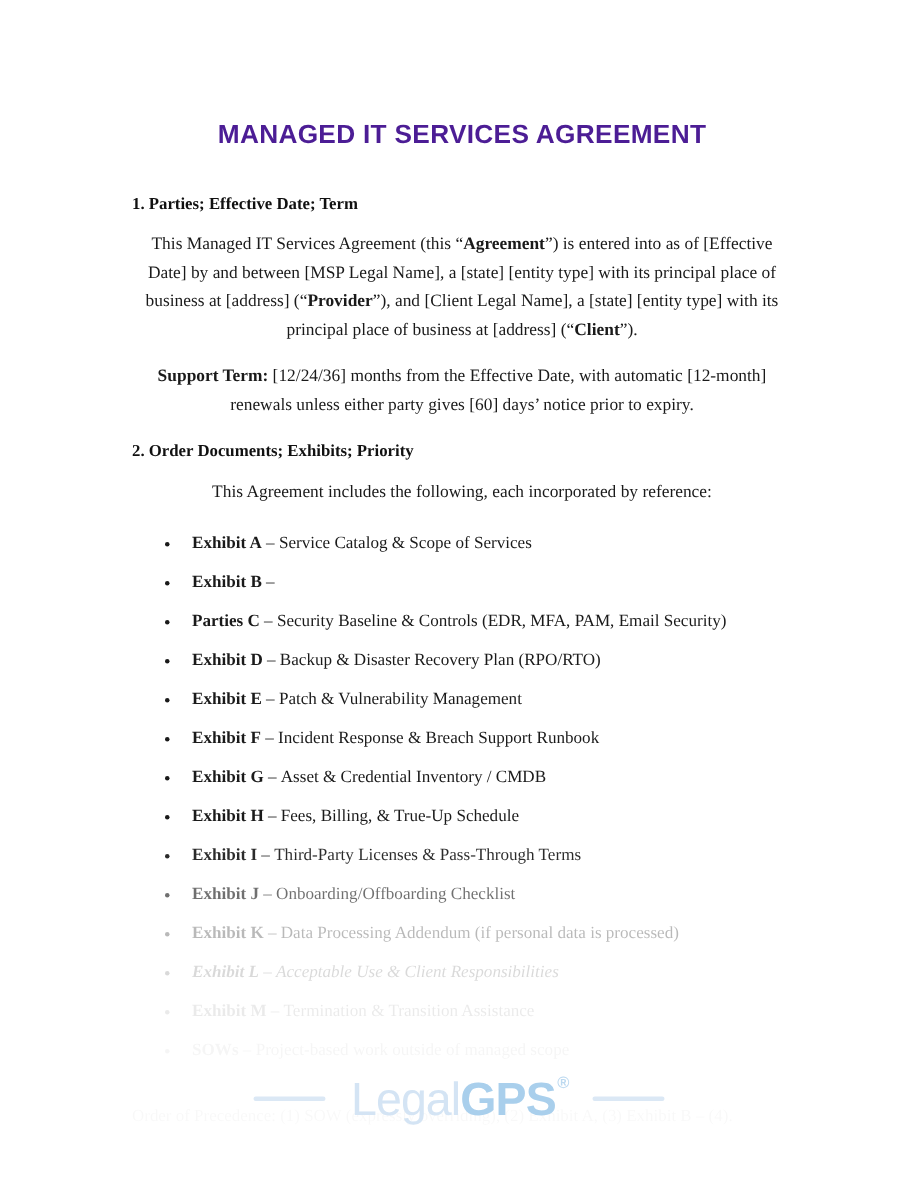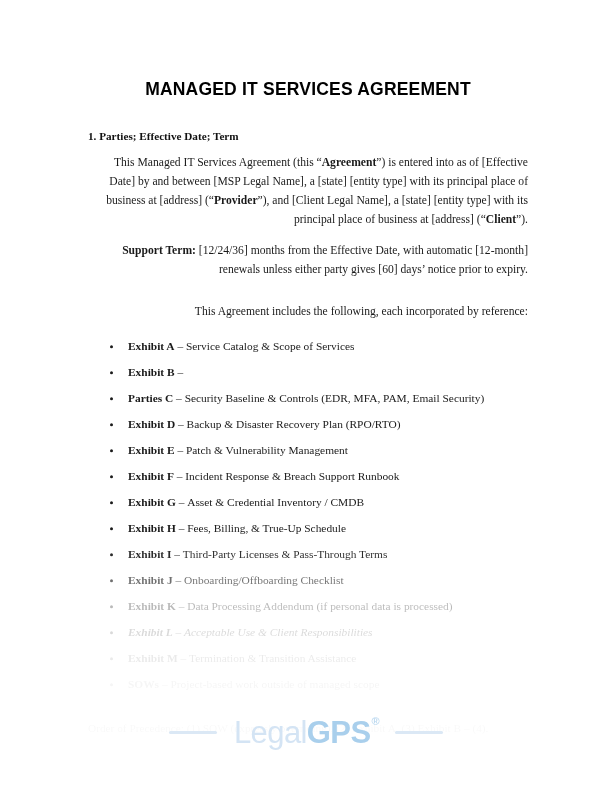--- a/index.html
+++ b/index.html
@@ -31,41 +31,41 @@
     width: 440px;
   }
 
   
   .doc-title {
     text-align: center;
     font-family: "Liberation Sans", "DejaVu Sans", sans-serif;
     font-weight: bold;
     font-size: 17.5px;
     letter-spacing: 0.2px;
-    color: #000000;
+    color: #4c1d95;
     margin: 0;
     padding-top: 79px;
     line-height: 1.2;
   }
 
   
   .section-heading {
     font-weight: bold;
     font-size: 11.2px;
     line-height: 1.45;
     margin: 0;
     color: #111111;
   }
 
   .para {
     font-size: 11.6px;
     line-height: 1.62;
     margin: 0;
     color: #1a1a1a;
-    text-align: right;
+    text-align: center;
   }
 
   .para b, .section-heading b { font-weight: bold; }
 
   
   .gap-title-h1 { height: 28px; }
   .gap-h-p      { height: 10px; }
   .gap-p-p      { height: 13px; }
   .gap-p-h      { height: 13px; }
   .gap-p-list   { height: 12px; }
@@ -180,20 +180,21 @@
     <div class="gap-h-p"></div>
 
     <p class="para"><span>This Managed IT Services Agreement (this “</span><b>Agreement</b><span>”) is entered into as of [Effective Date] by and between [MSP Legal Name], a [state] [entity type] with its principal place of business at [address] (“</span><b>Provider</b><span>”), and [Client Legal Name], a [state] [entity type] with its principal place of business at [address] (“</span><b>Client</b><span>”).</span></p>
 
     <div class="gap-p-p"></div>
 
     <p class="para"><b>Support Term:</b><span> [12/24/36] months from the Effective Date, with automatic [12-month] renewals unless either party gives [60] days’ notice prior to expiry.</span></p>
 
     <div class="gap-p-h"></div>
 
+    <div class="section-heading">2. Order Documents; Exhibits; Priority</div>
 
     <div class="gap-h-p"></div>
 
     <p class="para">This Agreement includes the following, each incorporated by reference:</p>
 
     <div class="gap-p-list"></div>
 
     <ul class="exhibit-list" id="exhibit-list">
         <li class="exhibit-item fade-0">
           <span class="bullet"></span>

